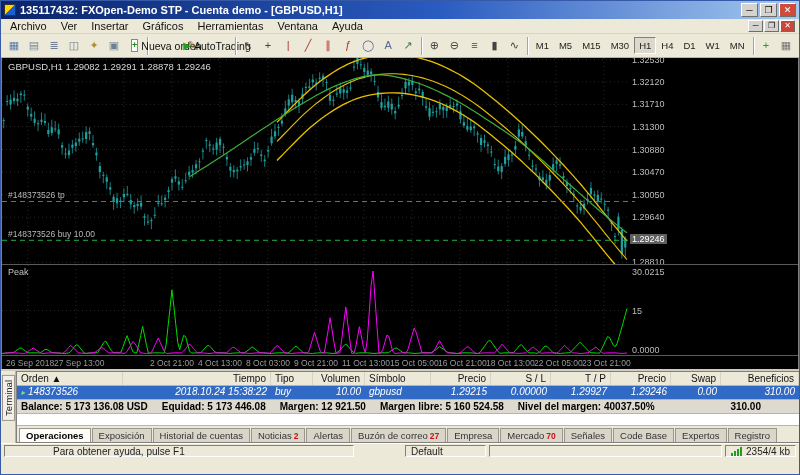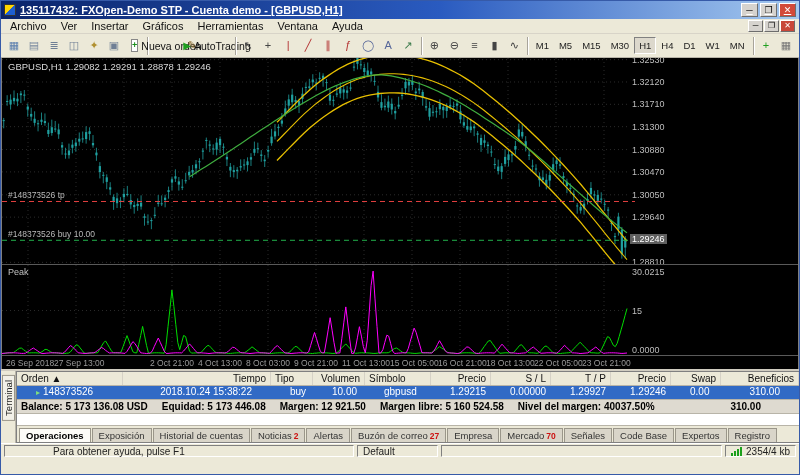--- a/index.html
+++ b/index.html
@@ -1,19 +1,19 @@
 <!DOCTYPE html>
 <html><head>
 <meta charset="utf-8">
 <style>
   html,body{margin:0;padding:0;background:#6b6b6b;}
   *{box-sizing:border-box;font-family:"Liberation Sans",sans-serif;}
   .window{position:relative;width:800px;height:475px;background:#ece9d8;overflow:hidden;border:1px solid #365aa8;}
   
-  .titlebar{height:18px;background:linear-gradient(to right,#0a246a,#2a5bc0 55%,#a6caf0);display:flex;align-items:center;padding:0 3px;color:#fff;text-decoration:underline;}
+  .titlebar{height:18px;background:linear-gradient(to right,#0a246a,#2a5bc0 55%,#a6caf0);display:flex;align-items:center;padding:0 3px;color:#fff;}
   .appicon{width:12px;height:12px;background:linear-gradient(135deg,#ffd400 50%,#1e5fd0 50%);border:1px solid #333;margin-right:4px;flex:0 0 auto;}
   .title{font-size:11px;font-weight:bold;white-space:nowrap;overflow:hidden;flex:1;}
   .winbtns{display:flex;gap:2px;}
   .wbtn{width:17px;height:14px;background:#d6d3ce;border:1px solid;border-color:#fff #6d6d6d #6d6d6d #fff;font-size:9px;line-height:12px;text-align:center;color:#000;}
   .wbtn.close{background:#d24a3a;color:#fff;}
   
   .menubar{height:15px;background:#ece9d8;display:flex;align-items:center;padding:0 2px;border-bottom:1px solid #d8d4c8;}
   .mitem{font-size:11px;padding:0 7px;color:#111;}
   .mdibtns{margin-left:auto;display:flex;gap:1px;padding-right:2px;}
   .mdib{width:15px;height:12px;background:#d6d3ce;border:1px solid;border-color:#fff #6d6d6d #6d6d6d #fff;font-size:8px;line-height:10px;text-align:center;}
@@ -46,21 +46,21 @@
   
   .terminal{height:74px;display:flex;background:#ece9d8;border-top:2px solid #d0ccc0;}
   .termside{width:15px;background:#ece9d8;border-right:1px solid #b8b4a8;display:flex;align-items:flex-start;justify-content:center;padding-top:4px;}
   .vtext{writing-mode:vertical-rl;transform:rotate(180deg);font-size:9.5px;color:#222;border:1px solid #9a968a;padding:4px 0;background:#f2f0e8;}
   .termmain{flex:1;display:flex;flex-direction:column;background:#fff;border:1px solid #808080;border-right:none;justify-content:flex-end;}
   .tgrid{display:grid;grid-template-columns:106px 148px 42px 52px 66px 60px 60px 60px 60px 50px 1fr;}
   .thead{height:14px;background:#ece9d8;border-bottom:1px solid #b8b4a8;}
   .hcell{font-size:10px;color:#111;padding:1px 4px;border-right:1px solid #d6d2c6;white-space:nowrap;overflow:hidden;}
   .trow{height:13px;font-size:10px;}
   .trow.sel{background:#316ac5;color:#fff;}
-  .ocell{padding:0 19px;white-space:nowrap;overflow:hidden;}
+  .ocell{padding:0 4px;white-space:nowrap;overflow:hidden;font-style:italic;}
   .num{text-align:right;}
   .oicon{color:#7fe07f;font-size:8px;margin-right:3px;}
   .sumrow{height:15px;background:#dedad0;border-top:1px solid #b8b4a8;border-bottom:1px solid #b8b4a8;display:flex;align-items:center;font-size:10px;font-weight:bold;color:#000;padding:0 4px;gap:14px;white-space:nowrap;}
   .sumprofit{margin-left:auto;padding-right:34px;}
   .tfiller{flex:1;background:#fff;}
   .termtabs{height:17px;background:#ece9d8;border-top:1px solid #b8b4a8;display:flex;align-items:flex-end;padding:1px 2px 0;gap:1px;}
   .ttab{font-size:9.5px;padding:1px 6px;color:#333;background:#d9d5c9;border:1px solid #9a968a;border-bottom:none;white-space:nowrap;}
   .ttab.active{background:#fdfcf8;font-weight:bold;color:#000;}
   .badge{color:#cc1111;font-size:8.5px;margin-left:2px;font-weight:bold;}
   
@@ -690,21 +690,21 @@
           <span class="ttab">Señales</span>
           <span class="ttab">Code Base</span>
           <span class="ttab">Expertos</span>
           <span class="ttab">Registro</span>
         </div>
     </div>
   </div>
 
   <div class="statusbar" id="status-bar">
       <div class="sseg" style="width: 350px; padding-left: 48px;">Para obtener ayuda, pulse F1</div>
-      <div class="sseg" style="width: 81px;">Default</div>
+      <div class="sseg" style="width: 81px; margin-left: 48px;">Default</div>
       <div class="sseg" style="flex: 1 1 0%;"></div>
       <div class="sseg"><span class="sbars">
           <span class="sbar" style="height: 3px;"></span>
           <span class="sbar" style="height: 5px;"></span>
           <span class="sbar" style="height: 7px;"></span>
           <span class="sbar" style="height: 9px;"></span>
         </span>2354/4 kb</div>
     </div>
 </div>
 

